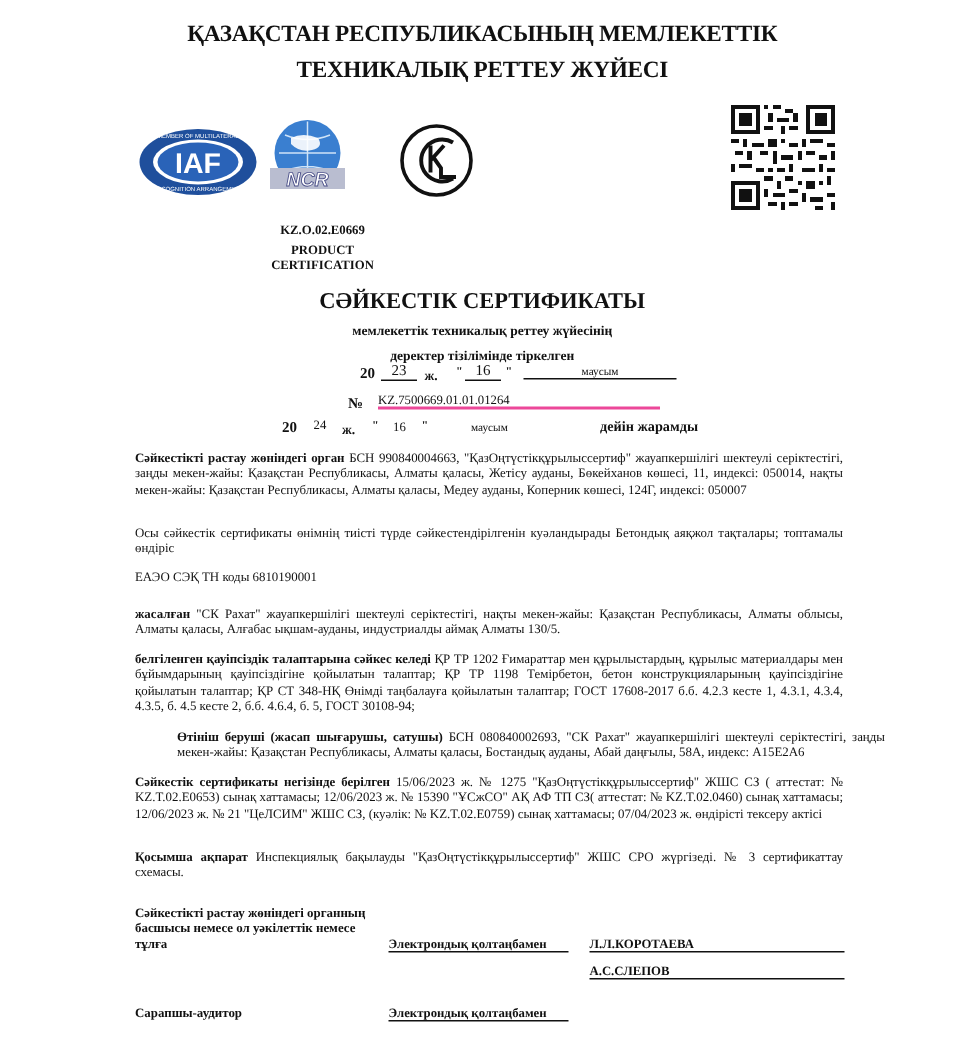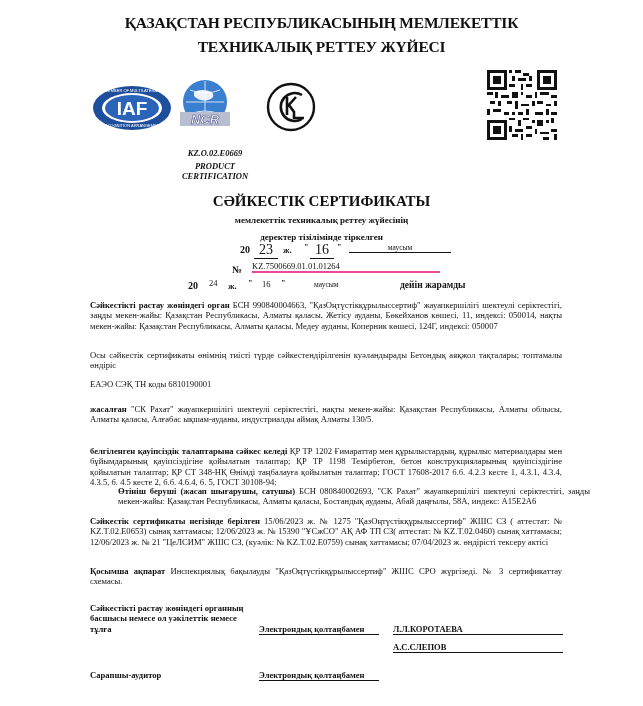--- a/index.html
+++ b/index.html
@@ -1,23 +1,23 @@
 <!DOCTYPE html>
 <html><head>
 <meta charset="utf-8">
 <style>
   html, body { margin:0; padding:0; background:#ffffff; }
   body { width:643px; height:706px; position:relative; overflow:hidden;
          font-family:"Liberation Serif", "DejaVu Serif", serif; color:#111; }
   .abs { position:absolute; }
   .hdr { left:0; width:643px; text-align:center; font-weight:bold; font-size:15.5px; letter-spacing:-0.2px; }
-  .small { font-size:8.5px; line-height:10px;font-style:italic; }
+  .small { font-size:8.5px; line-height:10px; }
   .body-text { left:90px; width:472px; font-size:8.6px; line-height:10.3px; text-align:justify; }
   .b { font-weight:bold; }
-  .uline { border-bottom:1px solid #111; text-align:center; font-size:14px; }
+  .uline { border-bottom:1px solid #111; text-align:center; font-size:10px; }
   .qr { background:#fff; }
 </style>
 </head>
 <body>
 
 <div class="abs hdr" style="top:14px;">ҚАЗАҚСТАН РЕСПУБЛИКАСЫНЫҢ МЕМЛЕКЕТТІК</div>
 <div class="abs hdr" style="top:38px;">ТЕХНИКАЛЫҚ РЕТТЕУ ЖҮЙЕСІ</div>
 
 <div class="abs" style="left:92px; top:85px; width:80px; height:46px;">
   <svg width="80" height="46" viewBox="0 0 80 46">
@@ -100,21 +100,21 @@
 </div>
 
 <div class="abs body-text" style="top:379px;">
   <span>ЕАЭО СЭҚ ТН коды</span><span> 6810190001</span>
 </div>
 
 <div class="abs body-text" style="top:404px;">
   <span class="b">жасалған</span><span> "СК Рахат" жауапкершілігі шектеулі серіктестігі, нақты мекен-жайы: Қазақстан Республикасы, Алматы облысы, Алматы қаласы, Алғабас ықшам-ауданы, индустриалды аймақ Алматы 130/5.</span>
 </div>
 
-<div class="abs body-text" style="top:446px;">
+<div class="abs body-text" style="top:434px;">
   <span class="b">белгіленген қауіпсіздік талаптарына сәйкес келеді</span><span> ҚР ТР 1202 Ғимараттар мен құрылыстардың, құрылыс материалдары мен бұйымдарының қауіпсіздігіне қойылатын талаптар; ҚР ТР 1198 Темірбетон, бетон конструкцияларының қауіпсіздігіне қойылатын талаптар; ҚР СТ 348-НҚ Өнімді таңбалауға қойылатын талаптар; ГОСТ 17608-2017 б.б. 4.2.3 кесте 1, 4.3.1, 4.3.4, 4.3.5, б. 4.5 кесте 2, б.б. 4.6.4, б. 5, ГОСТ 30108-94;</span>
 </div>
 
 <div class="abs body-text" style="top:486px;margin-left:28px;">
   <span class="b">Өтініш беруші (жасап шығарушы, сатушы)</span><span> БСН 080840002693, "СК Рахат" жауапкершілігі шектеулі серіктестігі, заңды мекен-жайы: Қазақстан Республикасы, Алматы қаласы, Бостандық ауданы, Абай даңғылы, 58А, индекс: A15E2A6</span>
 </div>
 
 <div class="abs body-text" style="top:516px;">
   <span class="b">Сәйкестік сертификаты негізінде берілген</span><span> 15/06/2023 ж. № 1275 "ҚазОңтүстікқұрылыссертиф" ЖШС СЗ ( аттестат: № KZ.T.02.E0653) сынақ хаттамасы; 12/06/2023 ж. № 15390 "ҰСжСО" АҚ АФ ТП СЗ( аттестат: № KZ.T.02.0460) сынақ хаттамасы; 12/06/2023 ж. № 21 "ЦеЛСИМ" ЖШС СЗ, (куәлік: № KZ.T.02.E0759) сынақ хаттамасы; 07/04/2023 ж. өндірісті тексеру актісі</span>
 </div>

